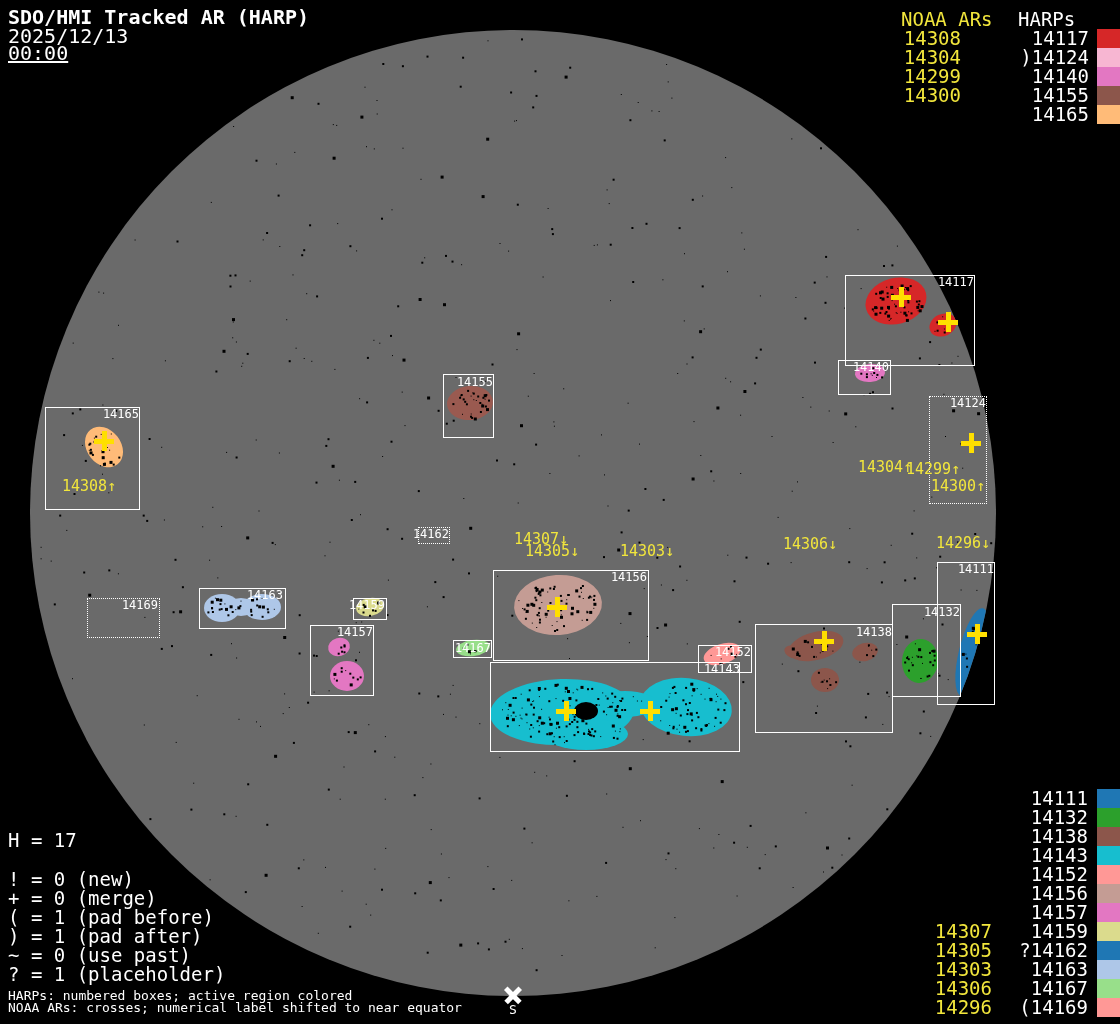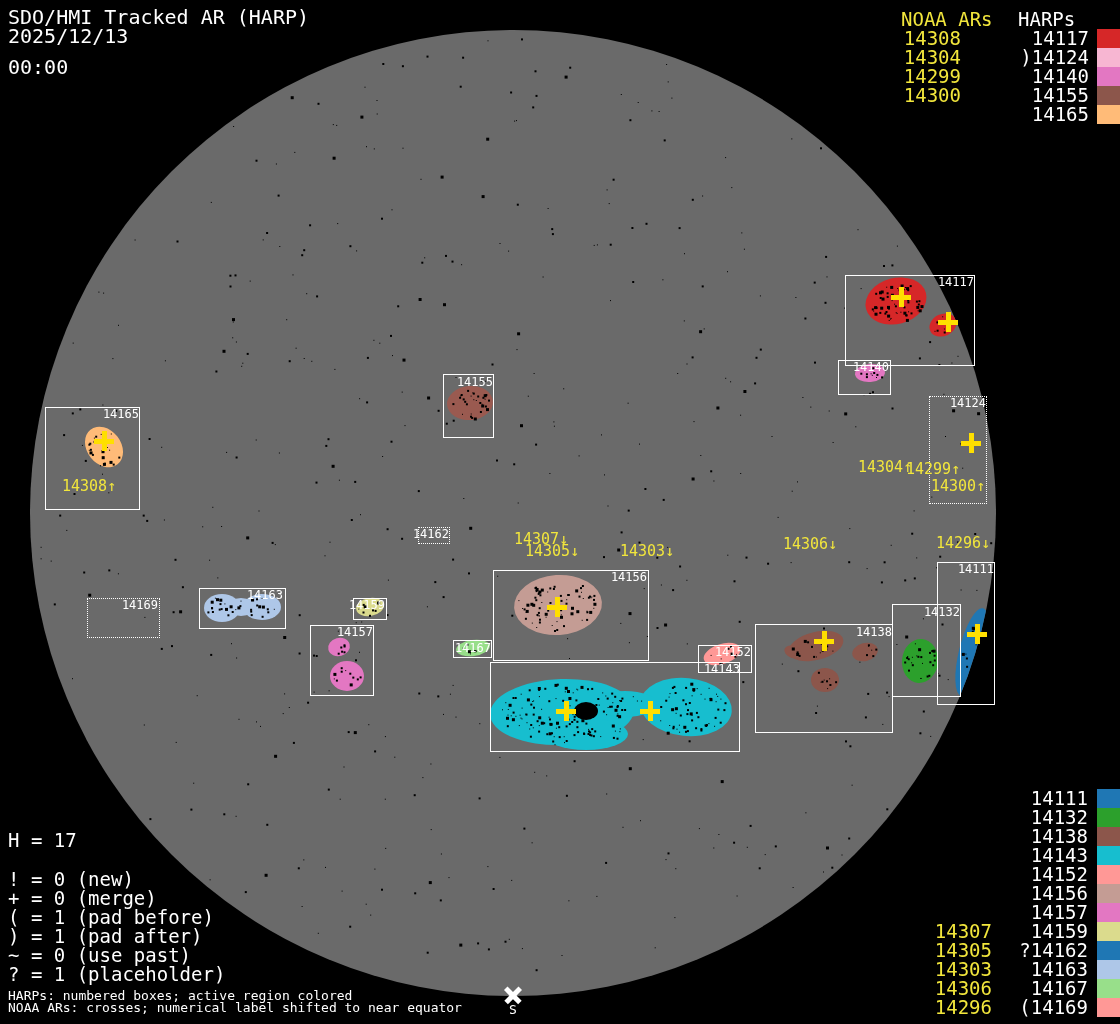--- a/index.html
+++ b/index.html
@@ -1194,23 +1194,23 @@
       <div class="float-label" style="left: 858px; top: 461px;">14304↑</div>
       <div class="float-label" style="left: 906px; top: 463px;">14299↑</div>
       <div class="float-label" style="left: 931px; top: 480px;">14300↑</div>
       <div class="float-label" style="left: 514px; top: 533px;">14307↓</div>
       <div class="float-label" style="left: 525px; top: 545px;">14305↓</div>
       <div class="float-label" style="left: 608px; top: 545px; margin-left: 12px;">14303↓</div>
       <div class="float-label" style="left: 783px; top: 538px;">14306↓</div>
       <div class="float-label" style="left: 936px; top: 537px;">14296↓</div>
     </div>
 
-  <div class="title-line" style="top:8px;">SDO/HMI Tracked AR (HARP)</div>
+  <div class="title-line" style="top:8px;font-weight:bold;">SDO/HMI Tracked AR (HARP)</div>
   <div class="title-line" style="top:27px;">2025/12/13</div>
-  <div class="title-line" style="top:58px;">00:00</div>
+  <div class="title-line" style="top:44px;text-decoration:underline;">00:00</div>
 
   <div class="hdr ytext" style="left:901px;">NOAA ARs</div>
   <div class="hdr wtext" style="left:1018px;">HARPs</div>
   <div id="tr-rows">
       <div class="num-row tr-row" style="top: 29px;">
         <div class="noaa">14308</div>
         <div class="harp">14117</div>
         <div class="swatch" style="background: rgb(214, 39, 40);"></div>
       </div>
       <div class="num-row tr-row" style="top: 48px;">

